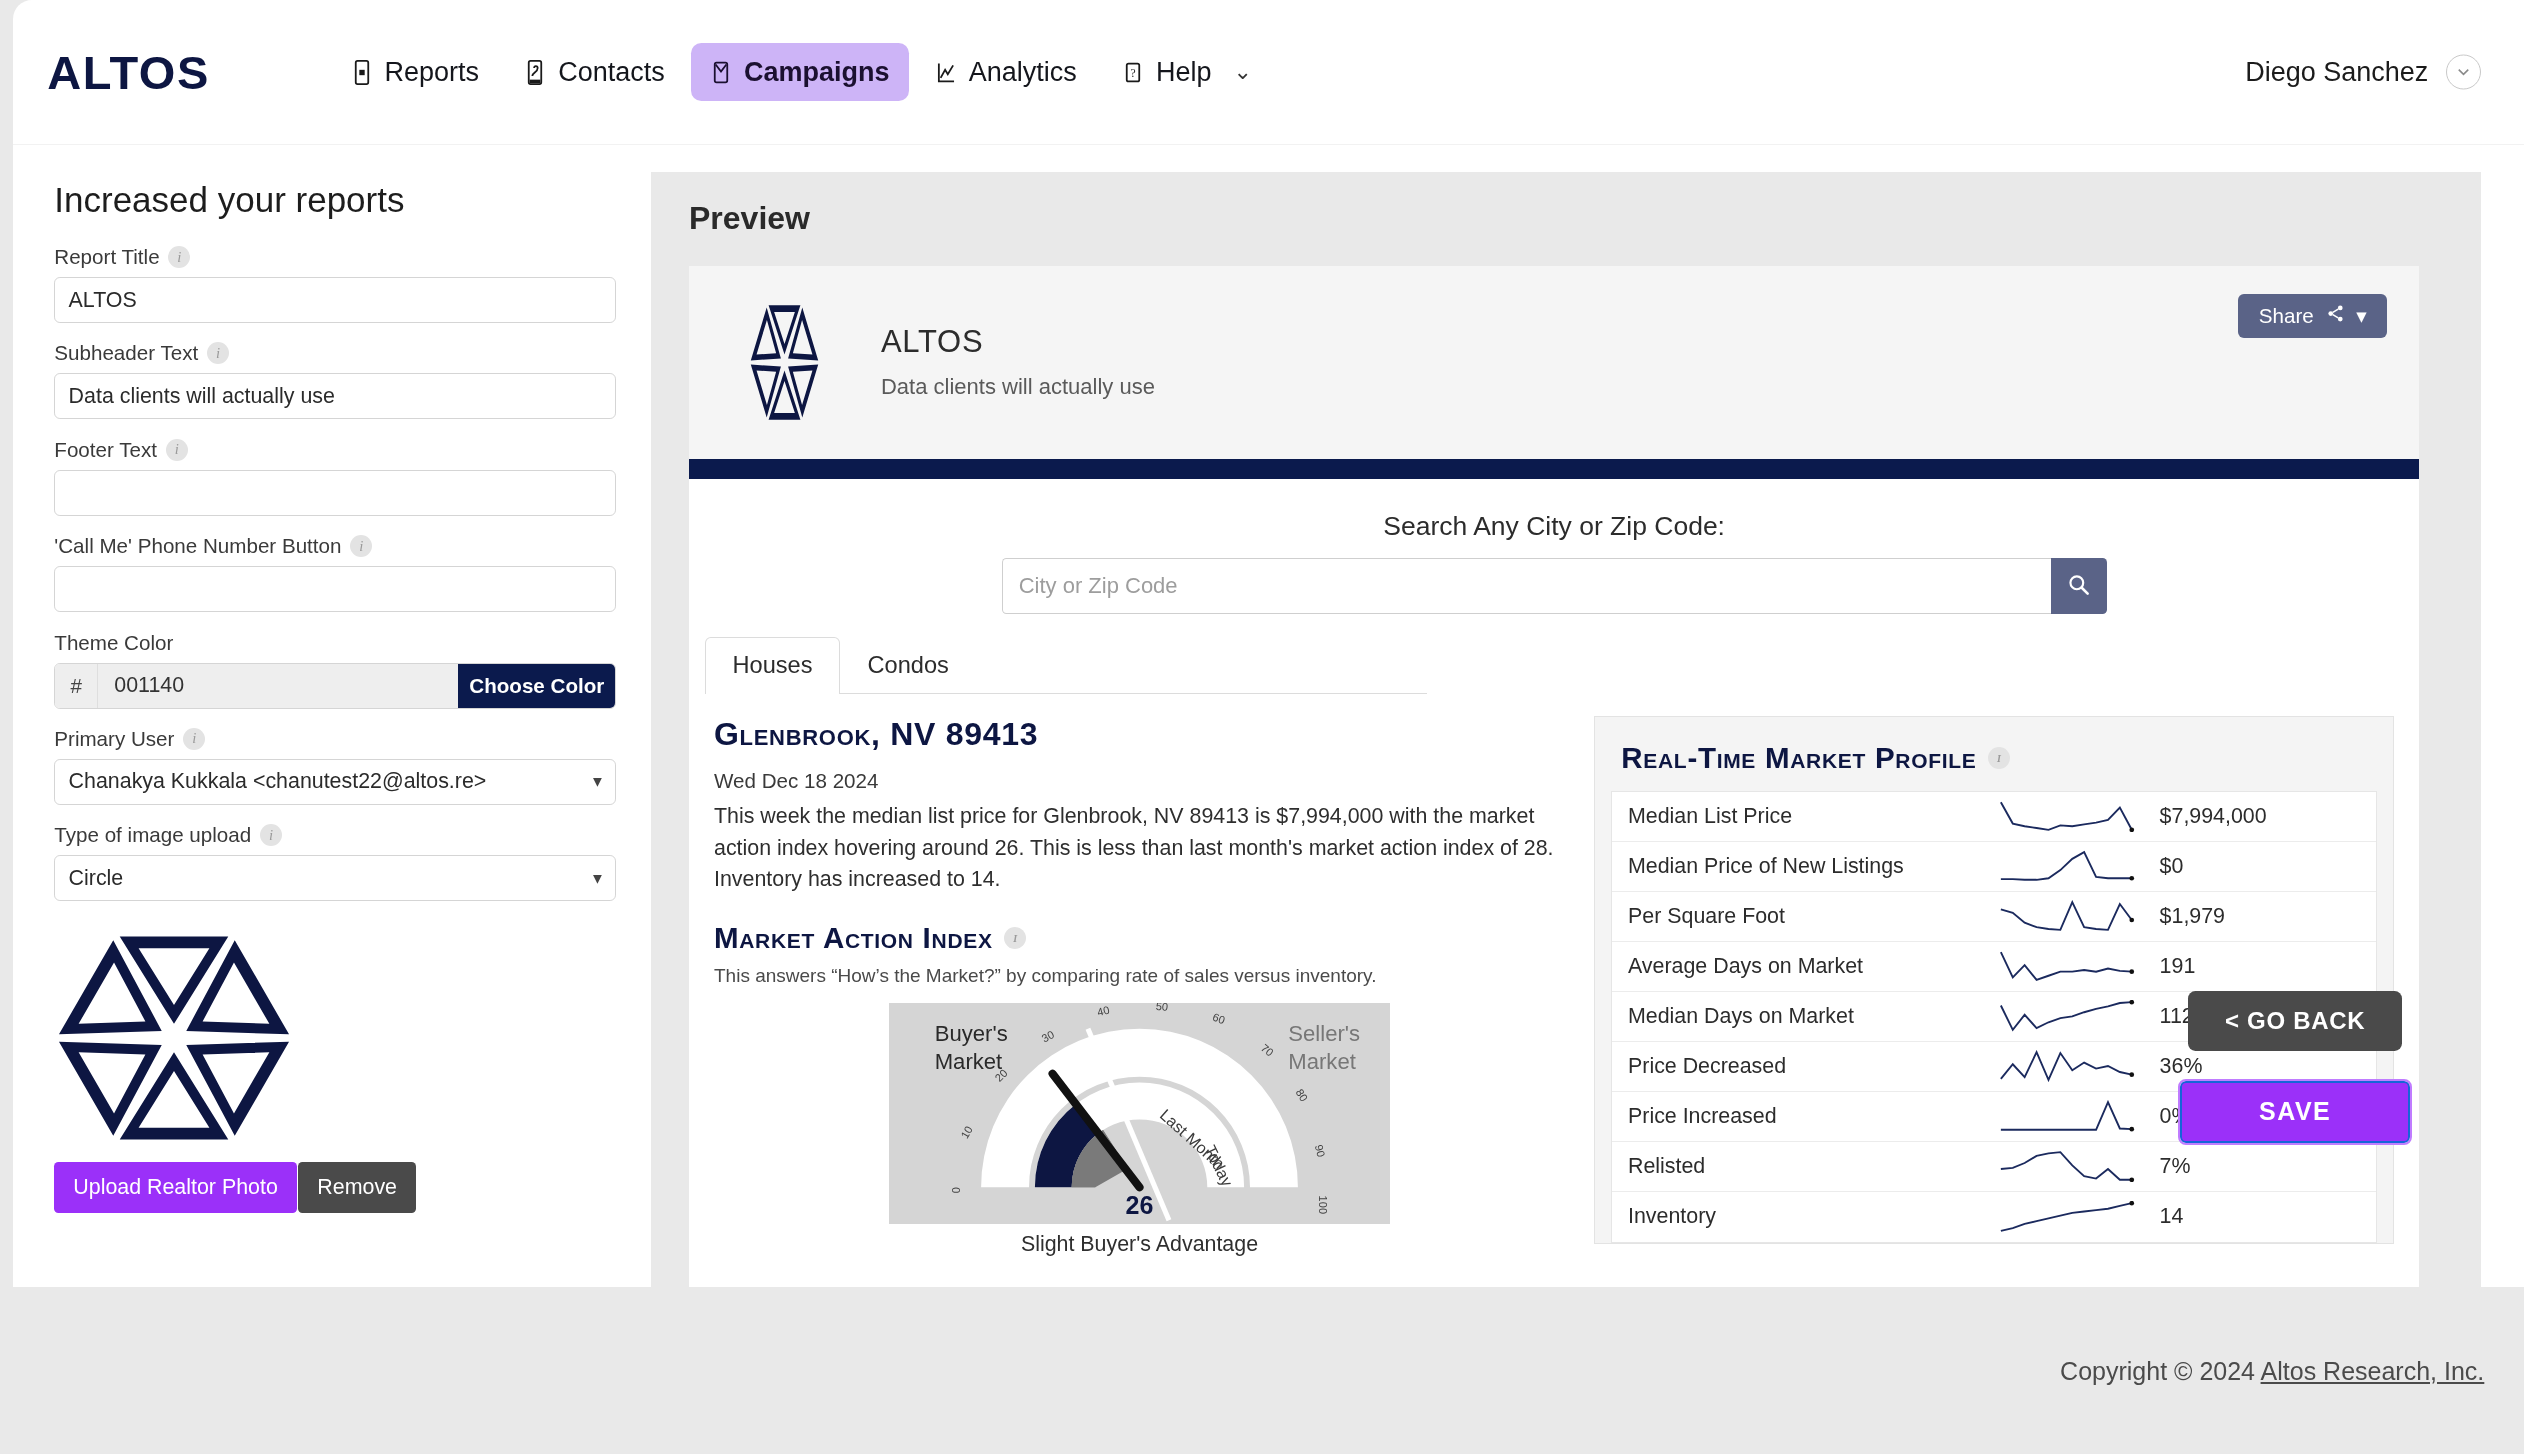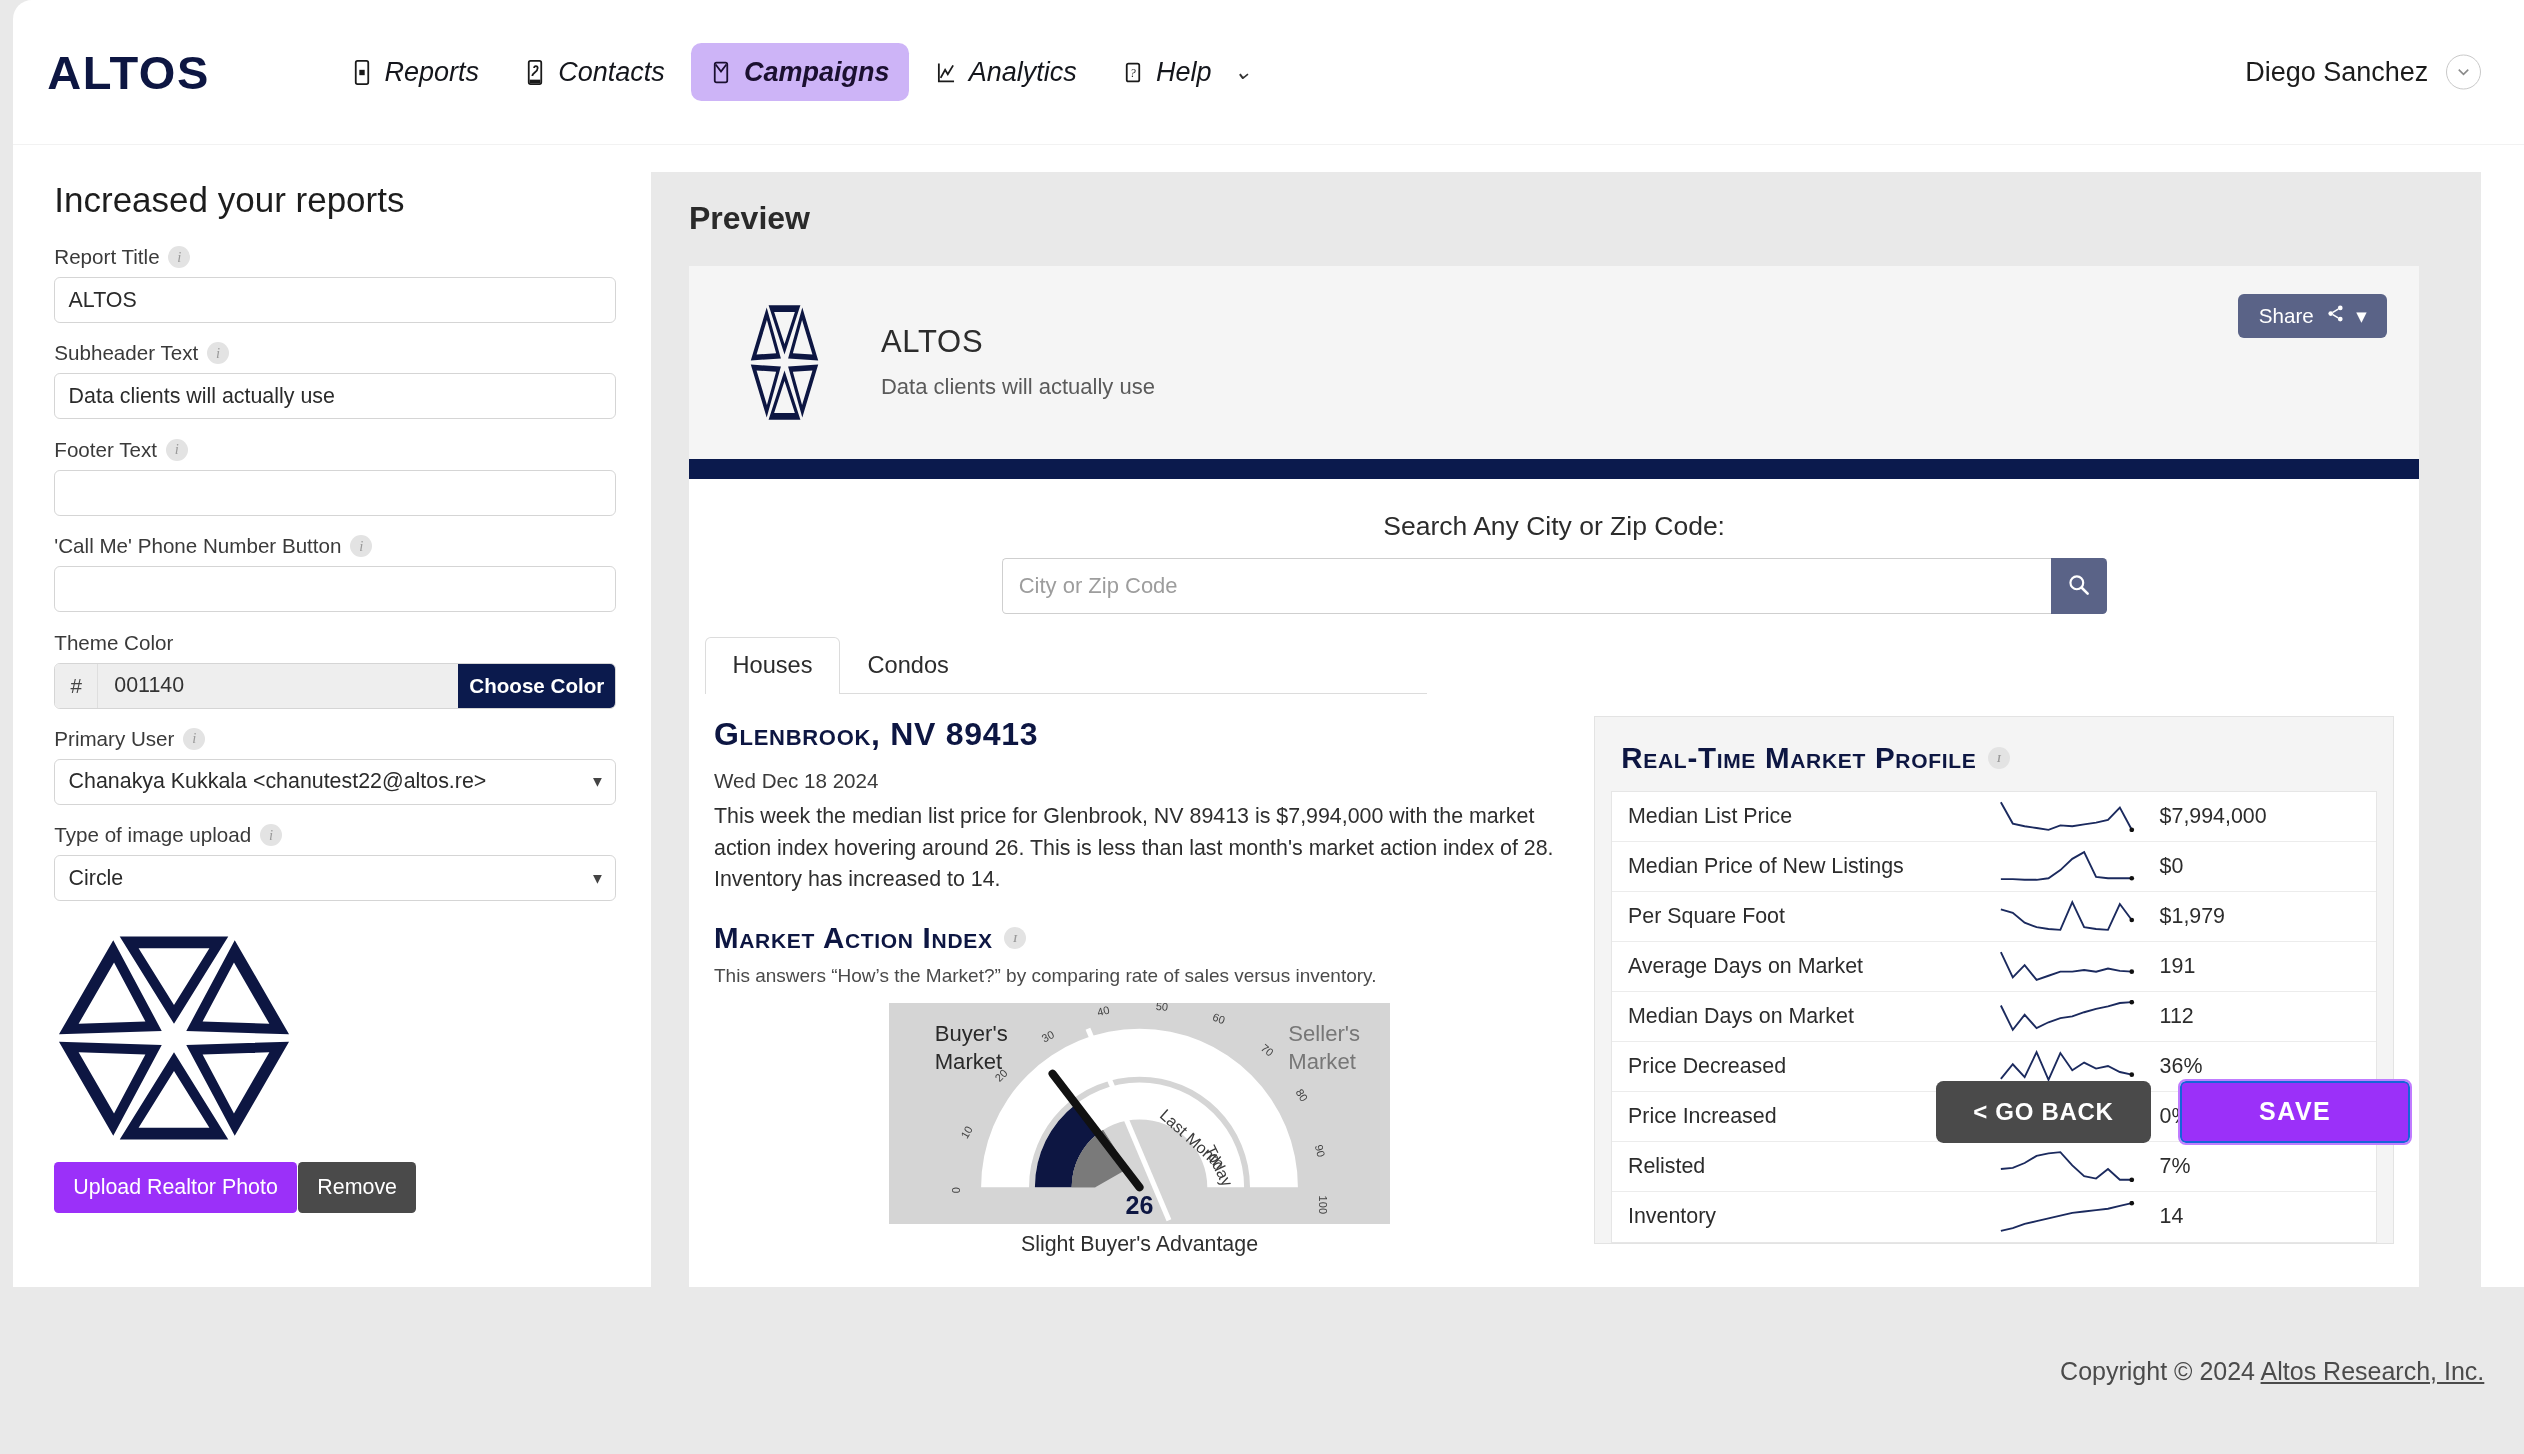--- a/index.html
+++ b/index.html
@@ -44,21 +44,20 @@
   }
   .nav-item {
     display: flex;
     align-items: center;
     gap: 11.8px;
     padding: 13.3px 19px;
     border-radius: 10.3px;
     font-size: 27px;
     color: #14161c;
     white-space: nowrap;
-    font-style: italic;
   }
   .nav-item.active {
     background: #cdb4f7;
     color: #1b1030;
     font-weight: 600;
   }
   .nav-ico { width: 22px; height: 25px; display: inline-block; flex: none; }
   .nav-ico svg { display: block; }
   .nav-caret {
     font-size: 22px; color: #333; margin-left: 10.3px;
@@ -308,22 +307,23 @@
     padding: 0 16px;
   }
   .prow:last-child { border-bottom: none; justify-content: space-between; }
   .pname { flex: 1; font-size: 21.4px; color: #2c2c2c; }
   .pspark { width: 155px; flex: none; display: flex; align-items: center; justify-content: center; }
   .pval { width: 214px; flex: none; font-size: 21.4px; color: #2c2c2c; padding-left: 13.3px; }
   
   .fab-row {
     position: absolute;
     right: 71px; bottom: 144px;
-    display: flex; gap: 29.5px;
+    display: flex; align-items: center; gap: 29.5px;
     z-index: 40;
+    flex-direction: column;
   }
   .btn-goback {
     background: #4a4a4a; color: #fff;
     font-size: 24px; font-weight: 600;
     letter-spacing: 0.7px;
     padding: 16px 37px;
     border: none; border-radius: 7.4px;
   }
   .btn-save {
     background: #9b30f9; color: #fff;

